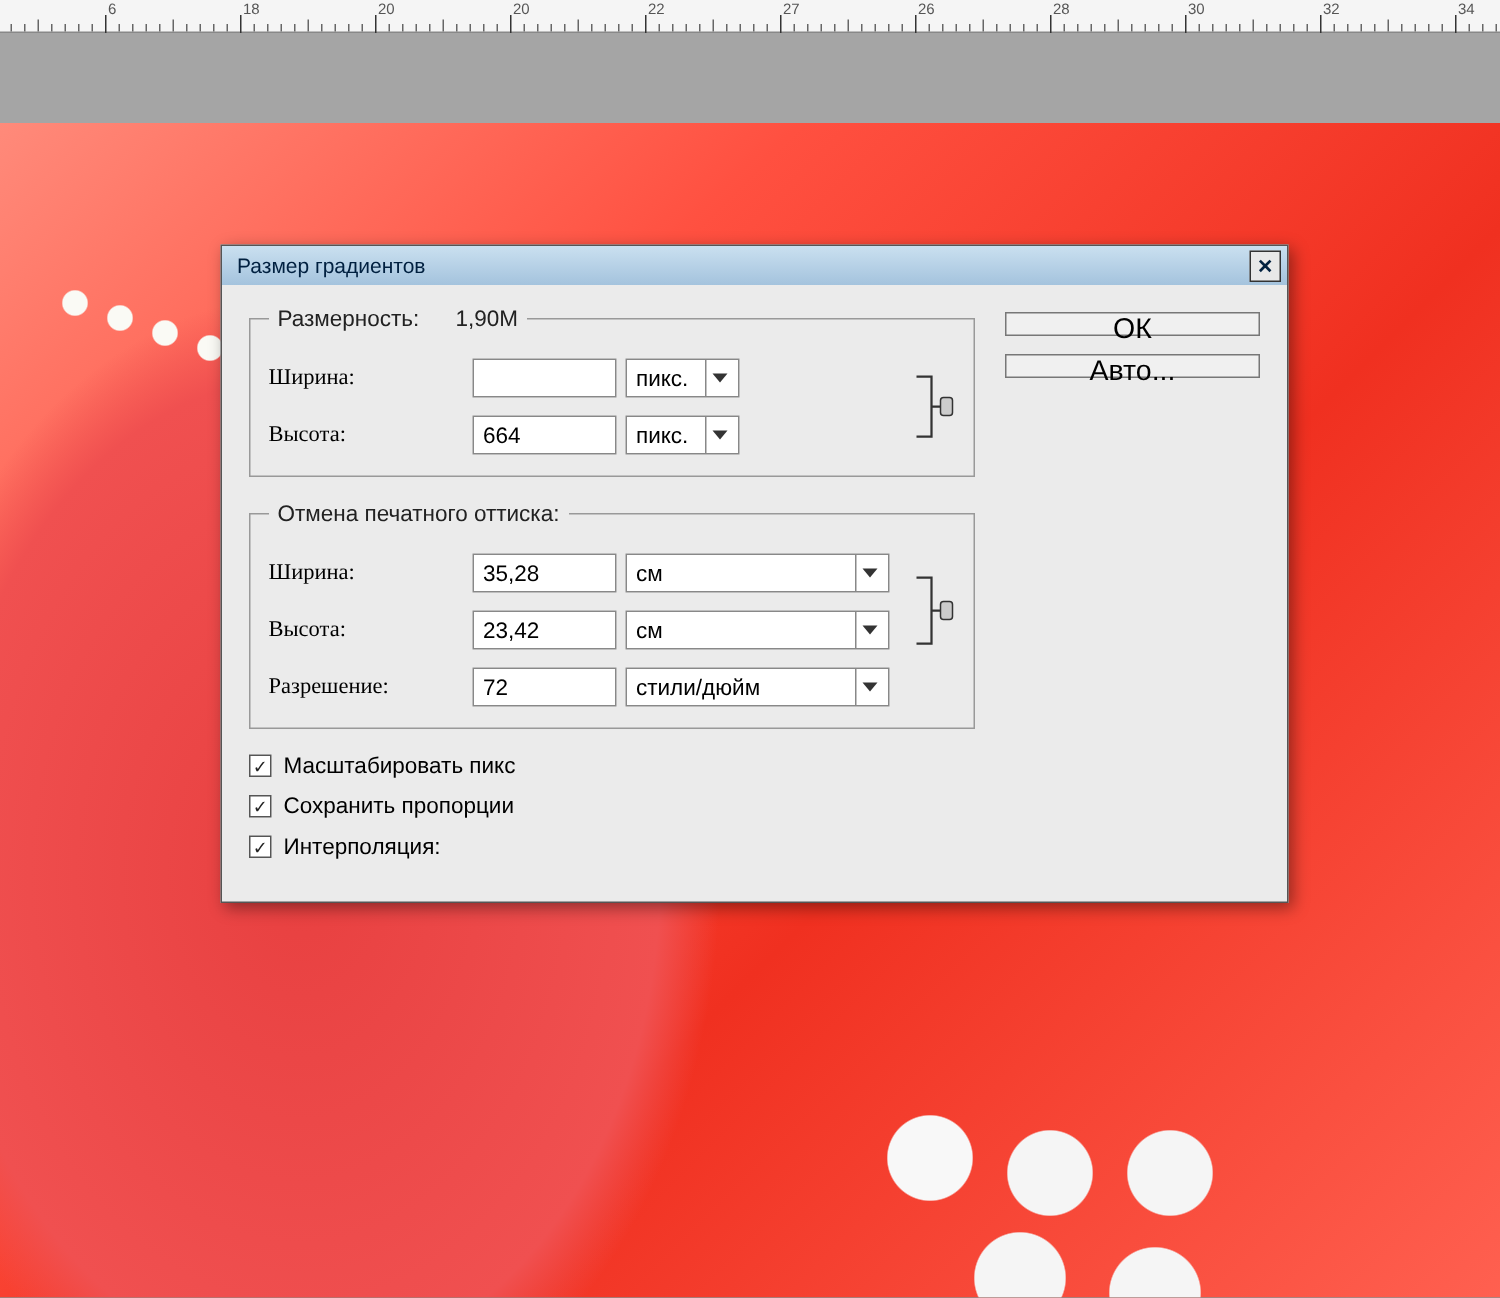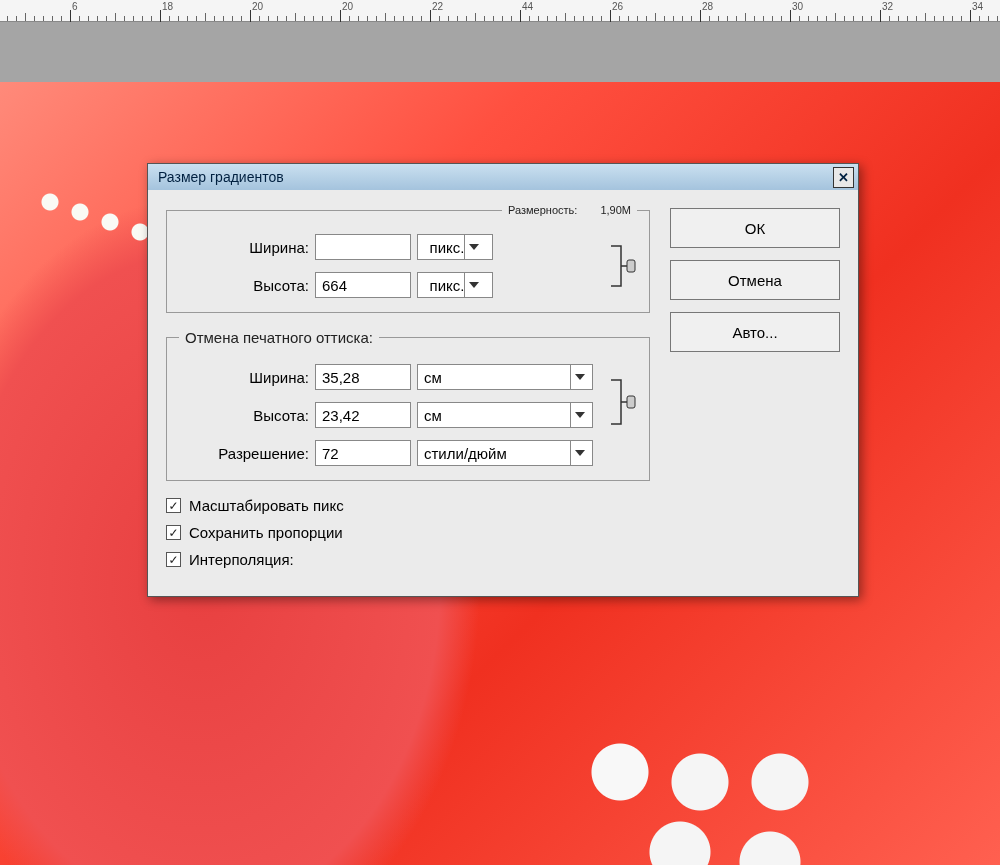--- a/index.html
+++ b/index.html
@@ -97,76 +97,76 @@
   color: #222;
 }
 .dimrow {
   display: flex;
   align-items: center;
   margin-bottom: 12px;
   gap: 6px;
 }
 .dimrow label {
   width: 130px;
-  text-align: right;
   font-size: 15px;
+  font-family: Liberation Serif, serif;
 }
 .dimrow input[type=text] {
   width: 96px;
   height: 26px;
   padding: 2px 6px;
   font-size: 15px;
   border: 1px solid #888;
   background: #fff;
 }
 .sel-highlight { background:#3390ff; color:#fff; }
 .unit-select {
   height: 26px;
   border: 1px solid #888;
   background: #fff;
   display:flex; align-items:center; justify-content:space-between;
   padding: 0 4px 0 6px;
   font-size:15px;
   cursor:pointer;
 }
-.unit-narrow { width: 76px; justify-content: center; }
+.unit-narrow { width: 76px; }
 .unit-wide { width: 176px; }
 .caret {
   width:0; height:0; border-left:5px solid transparent; border-right:5px solid transparent; border-top:6px solid #333;
 }
 .caret-box {
   width:18px; height:24px; border-left:1px solid #888; display:flex; align-items:center; justify-content:center;
 }
 .link-brace {
   width: 30px;
   position: relative;
   height: 64px;
 }
 .brace-svg { position:absolute; inset:0; }
 .btn {
-  height: 40px;
+  height: 16px;
   background: #f0f0f0;
   border: 1px solid #777;
-  font-size: 15px;
+  font-size: 19px;
   cursor: pointer;
   width: 100%;
 }
 .chk-row { display:flex; align-items:center; gap:8px; margin-bottom:10px; font-size:15px;}
 .chk { width:15px; height:15px; border:1px solid #555; background:#fff; display:flex; align-items:center; justify-content:center; font-size:12px; color:#222; cursor:pointer;}
 .interp-select {
   height: 28px;
   border: 1px solid #888;
   background: #fff;
   display:flex; align-items:center; justify-content:space-between;
   padding: 0 4px 0 8px;
   font-size:15px;
   width: 460px;
   cursor:pointer;
 }
-.dim-legend { font-size:11px;text-align:right; }
+.dim-legend { font-size:15px; }
 .dim-size { margin-left: 20px; }
 </style>
 </head>
 <body>
 
 <div class="ruler" id="ruler">
     <div class="ruler-tick" style="left: -20px;"></div>
     <div class="ruler-minor" style="left: 7px; height: 5px;"></div>
     <div class="ruler-minor" style="left: 16px; height: 5px;"></div>
     <div class="ruler-minor" style="left: 25px; height: 8px;"></div>
@@ -234,21 +234,21 @@
     <div class="ruler-minor" style="left: 448px; height: 5px;"></div>
     <div class="ruler-minor" style="left: 457px; height: 5px;"></div>
     <div class="ruler-minor" style="left: 466px; height: 5px;"></div>
     <div class="ruler-minor" style="left: 475px; height: 8px;"></div>
     <div class="ruler-minor" style="left: 484px; height: 5px;"></div>
     <div class="ruler-minor" style="left: 493px; height: 5px;"></div>
     <div class="ruler-minor" style="left: 502px; height: 5px;"></div>
     <div class="ruler-minor" style="left: 511px; height: 5px;"></div>
     <div class="ruler-tick" style="left: 520px;">
       <div class="major"></div>
-      <div class="num">44</div>
+      <div class="num">27</div>
     </div>
     <div class="ruler-minor" style="left: 529px; height: 5px;"></div>
     <div class="ruler-minor" style="left: 538px; height: 5px;"></div>
     <div class="ruler-minor" style="left: 547px; height: 5px;"></div>
     <div class="ruler-minor" style="left: 556px; height: 5px;"></div>
     <div class="ruler-minor" style="left: 565px; height: 8px;"></div>
     <div class="ruler-minor" style="left: 574px; height: 5px;"></div>
     <div class="ruler-minor" style="left: 583px; height: 5px;"></div>
     <div class="ruler-minor" style="left: 592px; height: 5px;"></div>
     <div class="ruler-minor" style="left: 601px; height: 5px;"></div>
@@ -418,17 +418,16 @@
       </div>
       <div class="chk-row">
         <div class="chk">✓</div>
         <span>Интерполяция:</span>
       </div>
 
 
     </div>
     <div class="right-col">
       <button class="btn">ОК</button>
-      <button class="btn">Отмена</button>
       <button class="btn">Авто...</button>
     </div>
   </div>
 </div>
 
 </body></html>

